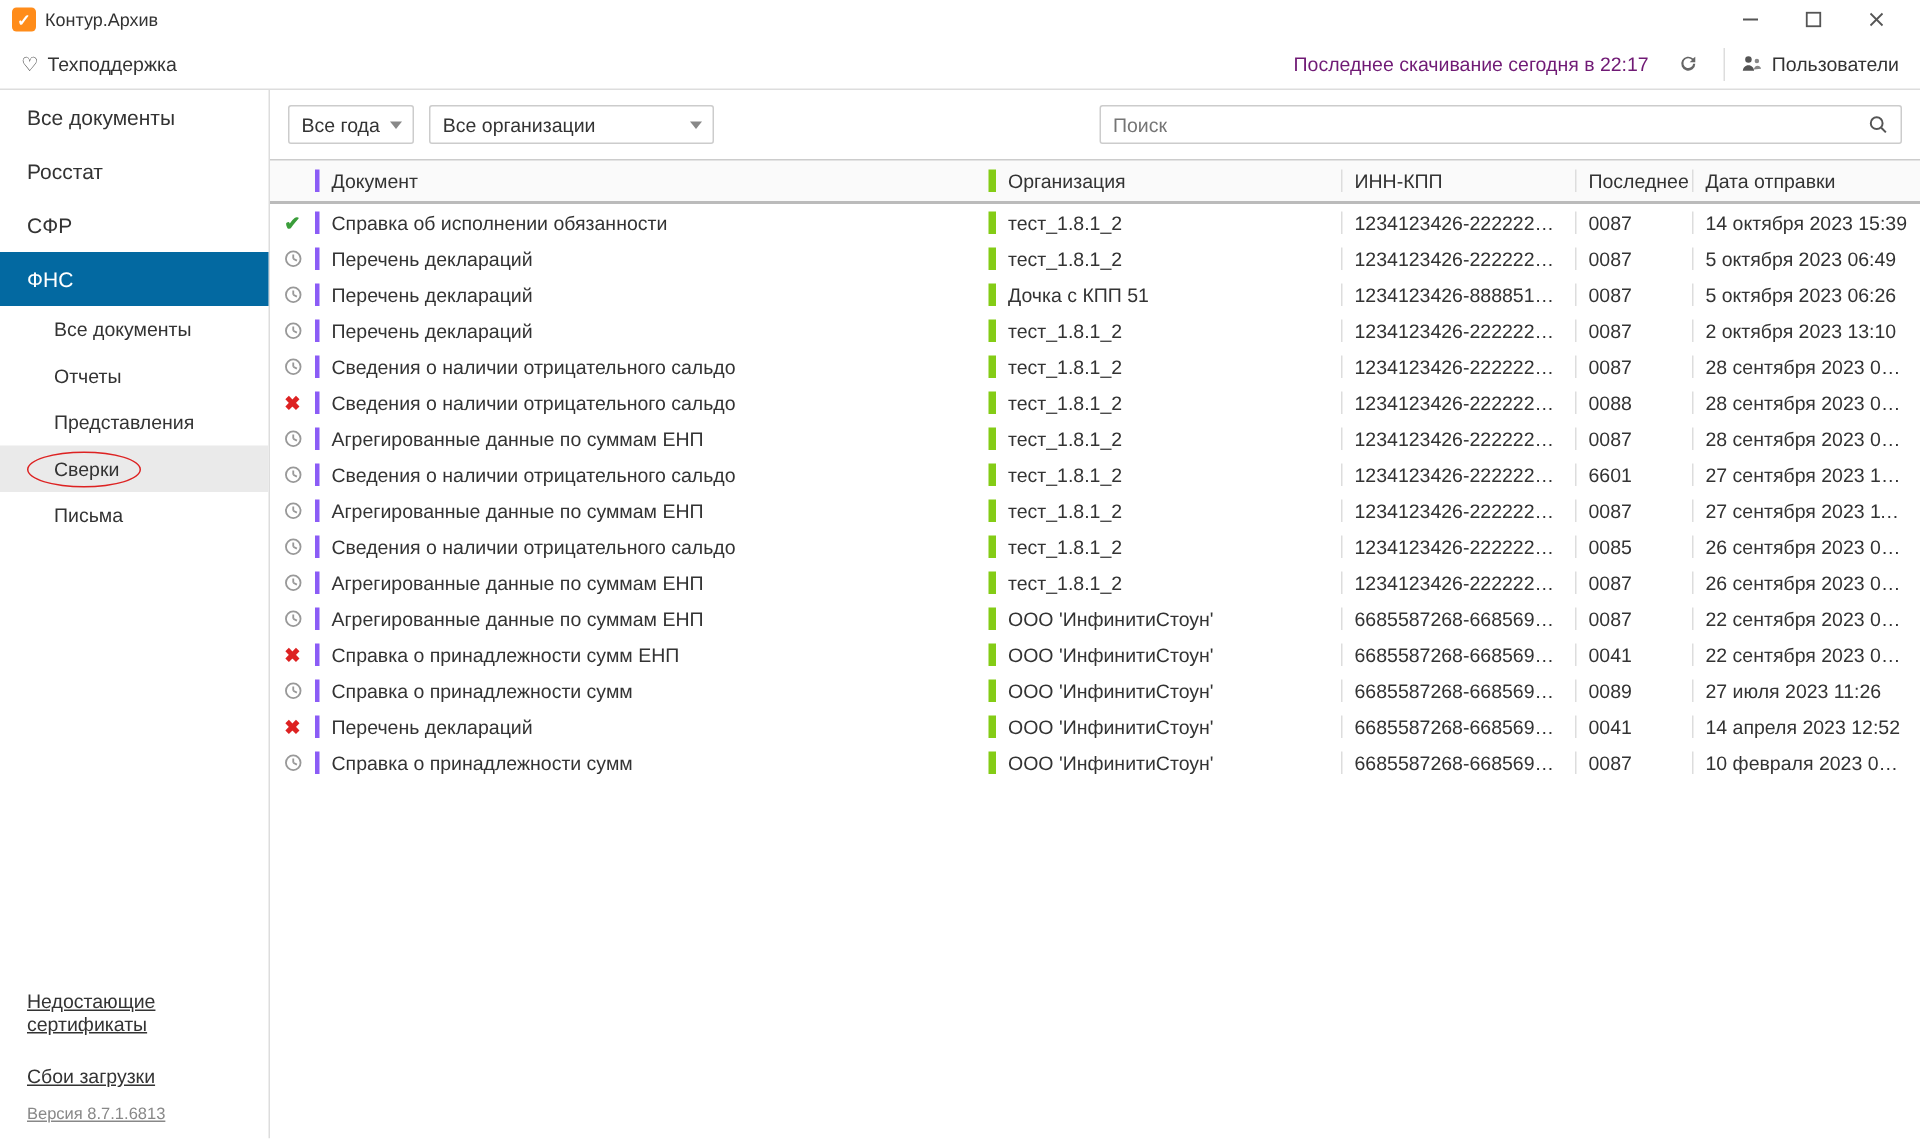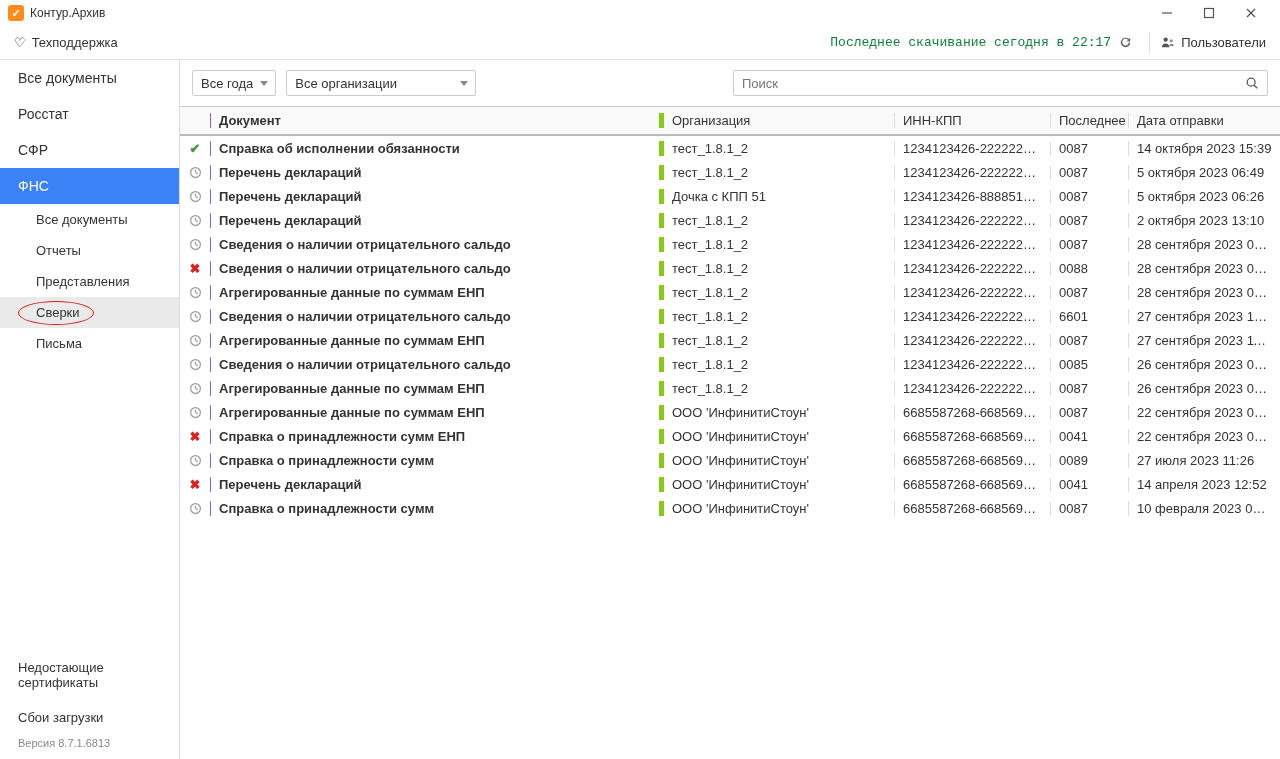--- a/index.html
+++ b/index.html
@@ -39,21 +39,21 @@
   display: flex;
   align-items: center;
   border-bottom: 1px solid #ddd;
   padding: 0 14px;
 }
 .support-link {
   display: flex; align-items: center; gap: 6px;
   color: #333; font-size: 13px;
 }
 .toolbar-spacer { flex: 1; }
-.last-download { color: #15803d; font-size: 13px; margin-right: 0; font-family: Liberation Mono, monospace; }
+.last-download { color: #701a75; font-size: 13px; margin-right: 12px; }
 .refresh-btn { width: 28px; height: 28px; display:flex; align-items:center; justify-content:center; color:#666; }
 .divider-v { width:1px; height:22px; background:#ddd; margin:0 10px; }
 .users-link { display:flex; align-items:center; gap:6px; font-size:13px; color:#333; }
 .main {
   display: flex;
   height: calc(759px - 26px - 34px);
   justify-content: center;
 }
 .sidebar {
   width: 180px;
@@ -61,21 +61,21 @@
   display:flex; flex-direction:column;
   background:#fff;
 }
 .nav-item {
   padding: 10px 18px;
   font-size: 14px;
   color: #333;
   cursor: pointer;
 }
 .nav-item.active {
-  background: #3b82f6;
+  background: #0369a1;
   color: #fff;
 }
 .sub-item {
   padding: 8px 18px 8px 36px;
   font-size: 13px;
   color: #333;
   cursor: pointer;
 }
 .sub-item.selected {
   background: #eaeaea;
@@ -88,20 +88,21 @@
   width: 74px; height: 22px;
   border: 1.5px solid #d22;
   border-radius: 50%;
   pointer-events:none;
 }
 .sidebar-spacer { flex:1; }
 .sidebar-bottom {
   padding: 10px 18px;
   font-size: 13px;
   color: #333;
+  text-decoration: underline;
 }
 .sidebar-bottom.small { font-size: 11px; color: #888; padding-top:2px; padding-bottom:10px;}
 .content {
   flex: 1;
   display:flex; flex-direction:column;
   overflow:hidden;
 }
 .filters {
   display:flex;
   align-items:center;
@@ -145,21 +146,21 @@
   border-top: 1px solid #ccc;
   border-bottom: 2px solid #bbb;
   background: #fafafa;
   font-size: 13px;
   color: #333;
   height: 30px;
   align-items:center;
 }
 .th, .td { padding: 0 8px; }
 .col-status { width: 30px; flex:none; }
-.col-doc { flex: 1; border-left:1px solid #8b5cf6;font-weight:bold;}
+.col-doc { flex: 1; border-left:3px solid #8b5cf6;}
 .col-org { width: 235px; flex:none; border-left:5px solid #84cc16;}
 .col-inn { width: 156px; flex:none; border-left:1px solid #ddd;}
 .col-insp { width: 78px; flex:none; border-left:1px solid #ddd;}
 .col-date { width: 152px; flex:none; border-left:1px solid #ddd;}
 .table-body { overflow-y:auto; flex:1; }
 .row {
   display:flex;
   align-items:center;
   height: 24px;
   font-size: 13px;

